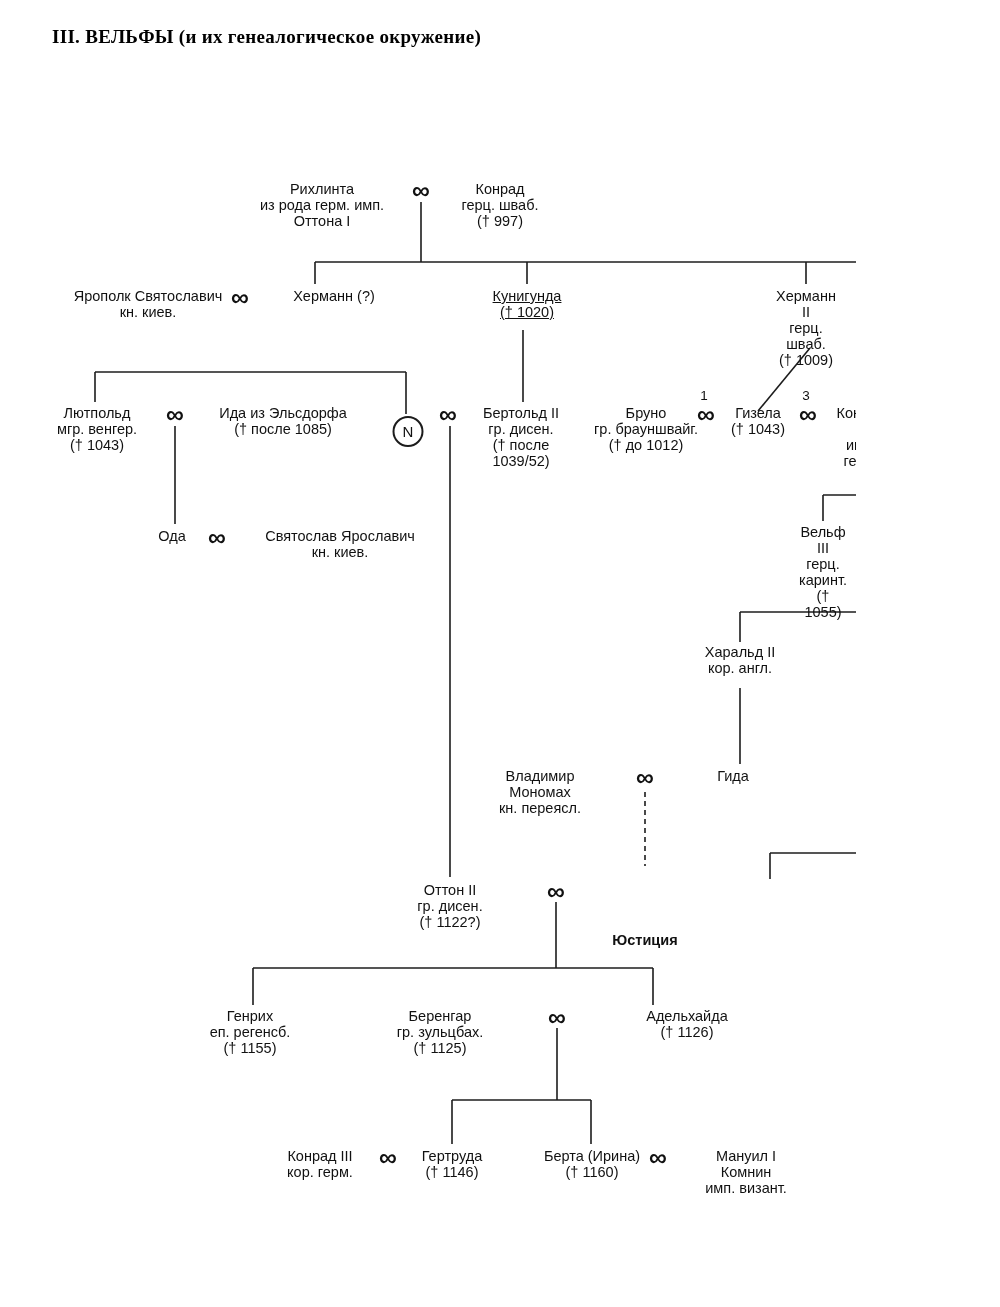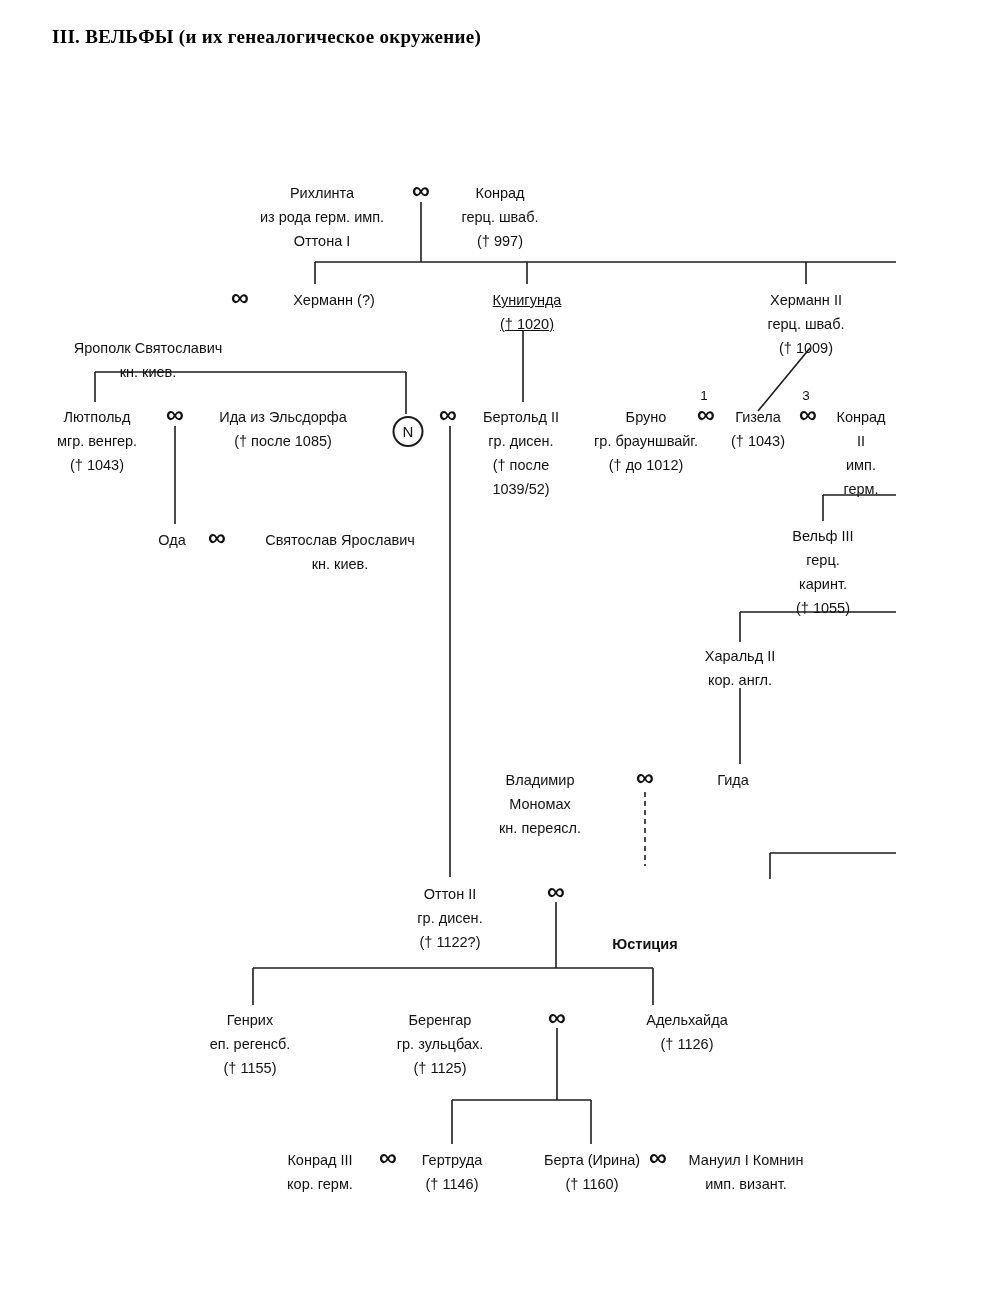--- a/index.html
+++ b/index.html
@@ -1,33 +1,32 @@
 <!DOCTYPE html>
 <html><head>
 <meta charset="utf-8">
 <style>
   html,body { margin:0; padding:0; background:#ffffff; }
   #page {
     position:relative; width:856px; height:1307px; background:#ffffff;
     font-family:"Liberation Sans", sans-serif; color:#111111;
     overflow:hidden;
-    padding-left:40px;
   }
   .title {
     position:absolute; left:52px; top:26px;
     font-family:"Liberation Serif", serif; font-weight:bold; font-size:19px;
     letter-spacing:0.3px; color:#000;
   }
   svg.connectors { position:absolute; left:0; top:0; z-index:0; }
   svg.connectors line { stroke:#1c1c1c; stroke-width:1.6; }
   svg.connectors line.dashed { stroke-dasharray:5,4; }
   .person {
     position:absolute; transform:translateX(-50%);
     text-align:center; white-space:pre-line;
-    font-size:14.5px; line-height:24px; z-index:1;
+    font-size:14.5px; line-height:16px; z-index:1;
   }
   .marriage {
     position:absolute; transform:translateX(-50%);
     font-size:25px; line-height:20px; font-weight:bold; z-index:1;
   }
   .msup {
     position:absolute; transform:translateX(-50%);
     font-size:13.5px; line-height:14px; z-index:1;
   }
   .ncircle {
@@ -89,21 +88,21 @@
   </svg>
 
   <div class="person" style="left:322px; top:181px;">Рихлинта
 из рода герм. имп.
 Оттона I</div>
   <div class="marriage" style="left:421px; top:180px;">∞</div>
   <div class="person" style="left:500px; top:181px;">Конрад
 герц. шваб.
 († 997)</div>
 
-  <div class="person" style="left:148px; top:288px;margin-top:48px;">Ярополк Святославич
+  <div class="person" style="left:148px; top:288px;">Ярополк Святославич
 кн. киев.</div>
   <div class="marriage" style="left:240px; top:287px;">∞</div>
   <div class="person" style="left:334px; top:288px;">Херманн (?)</div>
   <div class="person" style="left:527px; top:288px;text-decoration:underline;">Кунигунда
 († 1020)</div>
   <div class="person" style="left:806px; top:288px;">Херманн II
 герц. шваб.
 († 1009)</div>
 
   <div class="person" style="left:97px; top:405px;">Лютпольд

